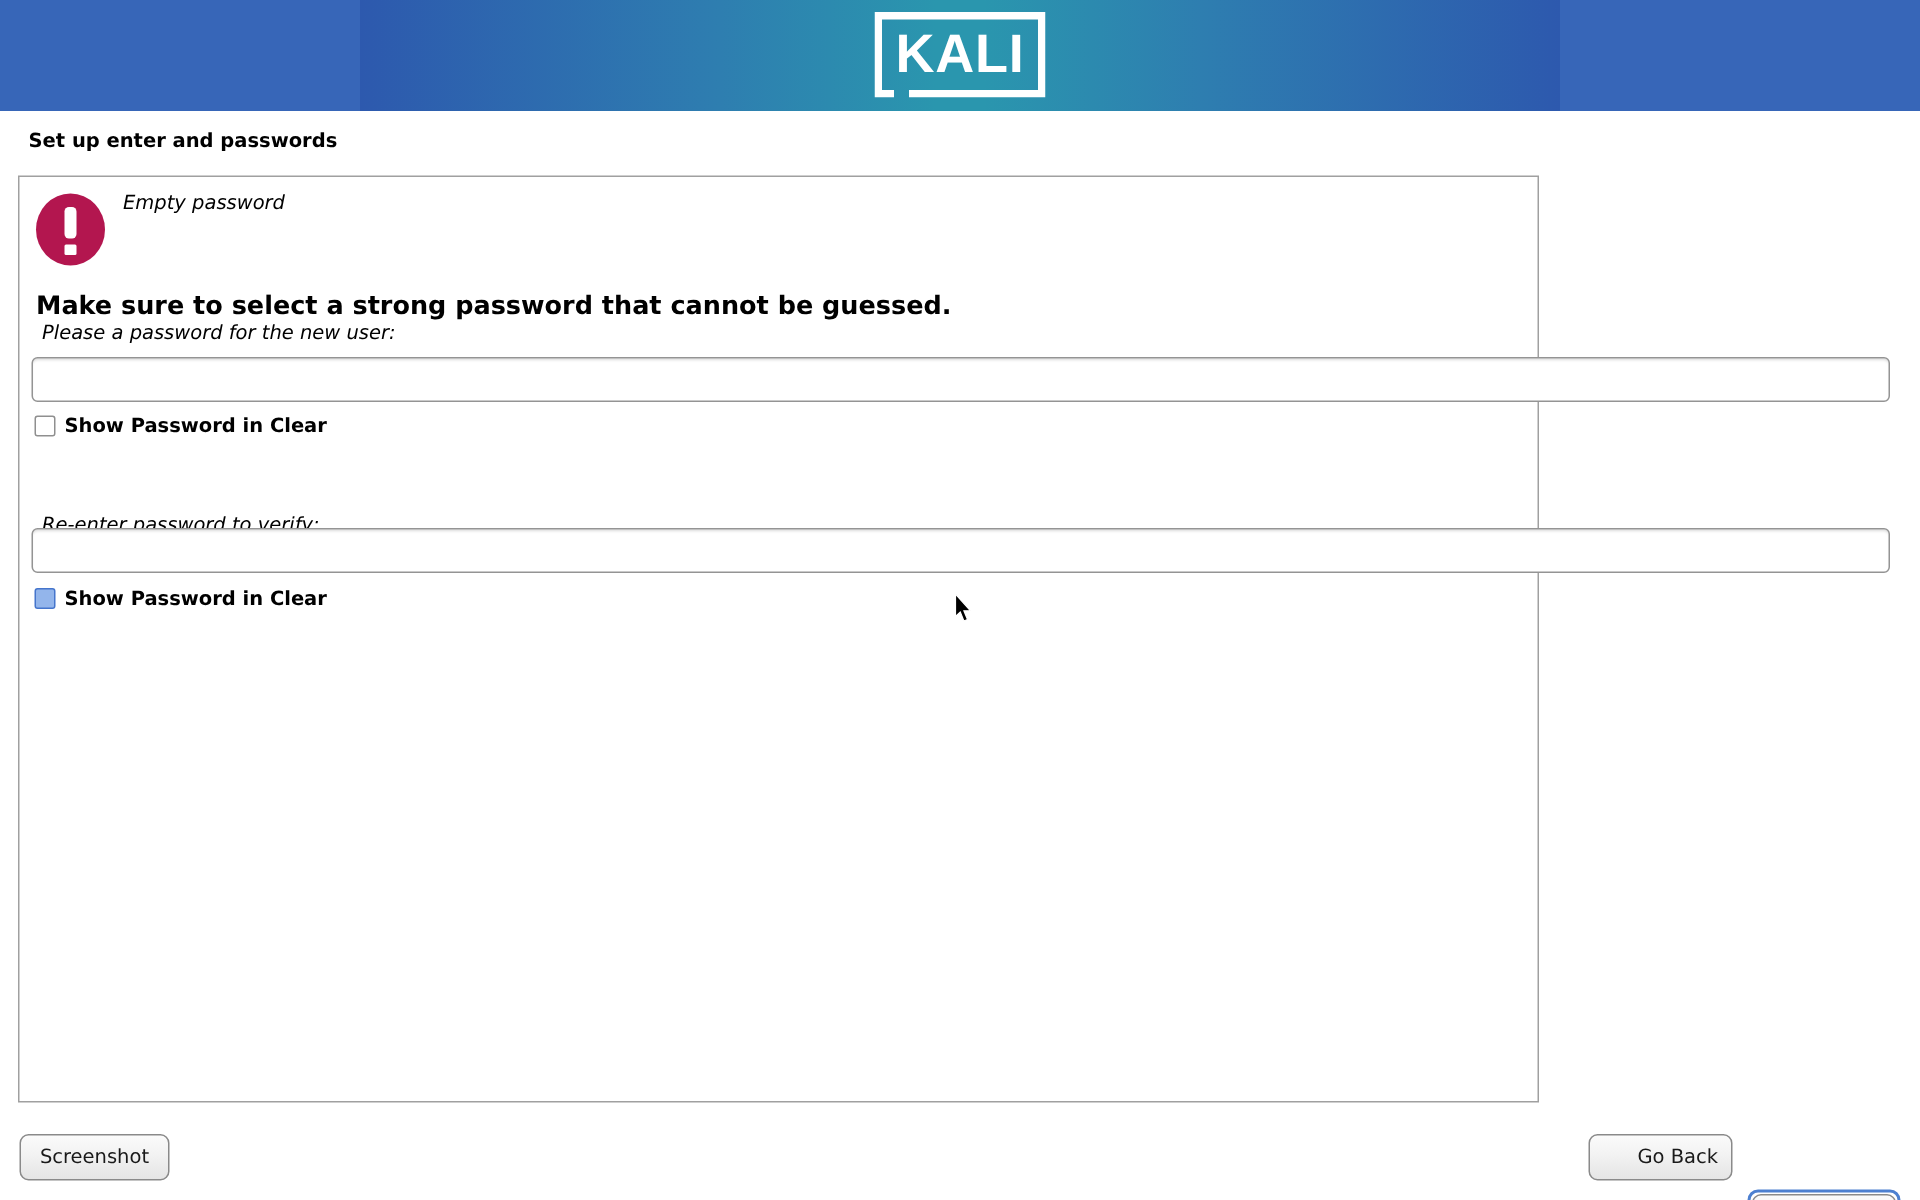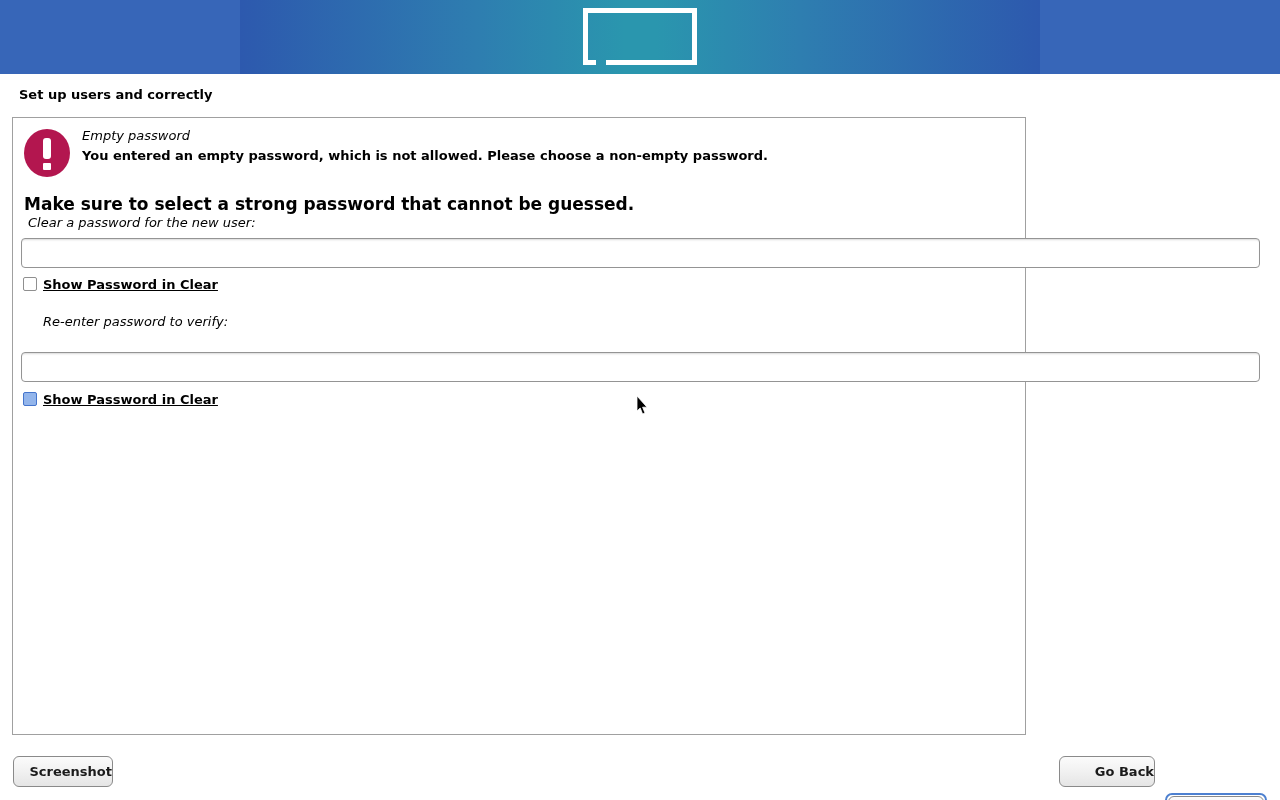--- a/index.html
+++ b/index.html
@@ -66,56 +66,56 @@
     position: absolute; left: 69px; top: 30px;
     font-size: 13px; font-weight: bold;
   }
 
   .heading { position: absolute; font-size: 17px; font-weight: bold; }
   .h1 { left: 11px; top: 76px; }
   .h2 { left: 11px; top: 191px; }
 
   .field-label { position: absolute; font-size: 13px; font-style: italic; }
   .l1 { left: 15px; top: 97px; }
-  .l2 { left: 15px; top: 196px; margin-left: 15px; }
+  .l2 { left: 15px; top: 225px; }
 
   .pw-input {
     position: absolute; left: 8px; width: 1239px; height: 30px;
     border: 1px solid #949494; border-radius: 4px;
     background: #ffffff;
     box-shadow: inset 0 2px 2px -1px rgba(0,0,0,0.15);
     font-size: 14px; padding: 0 6px; outline: none;
   }
   .in1 { top: 120px; }
   .in2 { top: 234px; }
 
   .checkbox-row {
     position: absolute; left: 10px; height: 16px;
-    display: flex; align-items: center; cursor: default; text-decoration: underline;
+    display: flex; align-items: center; cursor: default;
   }
   .cb1 { top: 158px; }
   .cb2 { top: 273px; }
   .checkbox {
     width: 14px; height: 14px;
     border: 1px solid #8f8f8f; border-radius: 2px;
     background: #ffffff; margin-right: 6px;
   }
   .checkbox.focused {
     background: #93b5eb; border-color: #4575cc;
   }
   .checkbox-label { font-size: 13px; font-weight: bold; }
 
   
   .btn {
     position: absolute; height: 31px;
     background: linear-gradient(#fbfbfb, #f2f2f2 45%, #e5e5e5);
     border: 1px solid #8a8a8a; border-radius: 6px;
     font-family: "DejaVu Sans", sans-serif;
-    font-size: 13px; font-weight: bold; color: #1a1a1a;
-    text-align: right; line-height: 29px;
+    font-size: 13px; font-weight: normal; color: #1a1a1a;
+    text-align: center; line-height: 29px;
     cursor: default;
   }
   .btn-screenshot { left: 13px; top: 756px; width: 100px; }
   .btn-goback { left: 1059px; top: 756px; width: 96px; padding-left: 23px; }
   .focus-ring {
     position: absolute; left: 1165px; top: 753px; width: 102px; height: 37px;
     border: 2px solid #4d80d0; border-radius: 7px;
     background: #ffffff; padding: 1px; margin-top: 40px;
   }
   .btn-continue {
@@ -128,37 +128,37 @@
 </style>
 </head>
 <body>
 
 <div class="banner">
   <div class="banner-image">
     <div class="logo">
       <svg width="114" height="57" viewBox="0 0 114 57">
         <path d="M 13 54.5 L 2.5 54.5 L 2.5 2.5 L 111.5 2.5 L 111.5 54.5 L 23 54.5" fill="none" stroke="#ffffff" stroke-width="5"></path>
       </svg>
+      <div class="logo-text">KALI</div>
     </div>
   </div>
 </div>
 
-<div class="page-title">Set up users and correctly</div>
+<div class="page-title">Set up enter and passwords</div>
 
 <div class="panel">
 
   <div class="error-icon">
     <div class="bar"></div>
     <div class="dot"></div>
   </div>
   <div class="error-title">Empty password</div>
-  <div class="error-message">You entered an empty password, which is not allowed. Please choose a non-empty password.</div>
 
   <div class="heading h1">Make sure to select a strong password that cannot be guessed.</div>
-  <div class="field-label l1">Clear a password for the new user:</div>
+  <div class="field-label l1">Please a password for the new user:</div>
   <input class="pw-input in1" type="password" value="" style="">
   <div class="checkbox-row cb1">
     <div class="checkbox"></div>
     <div class="checkbox-label">Show Password in Clear</div>
   </div>
 
   <div class="field-label l2">Re-enter password to verify:</div>
   <input class="pw-input in2" type="password" value="" style="">
   <div class="checkbox-row cb2">
     <div class="checkbox focused"></div>

